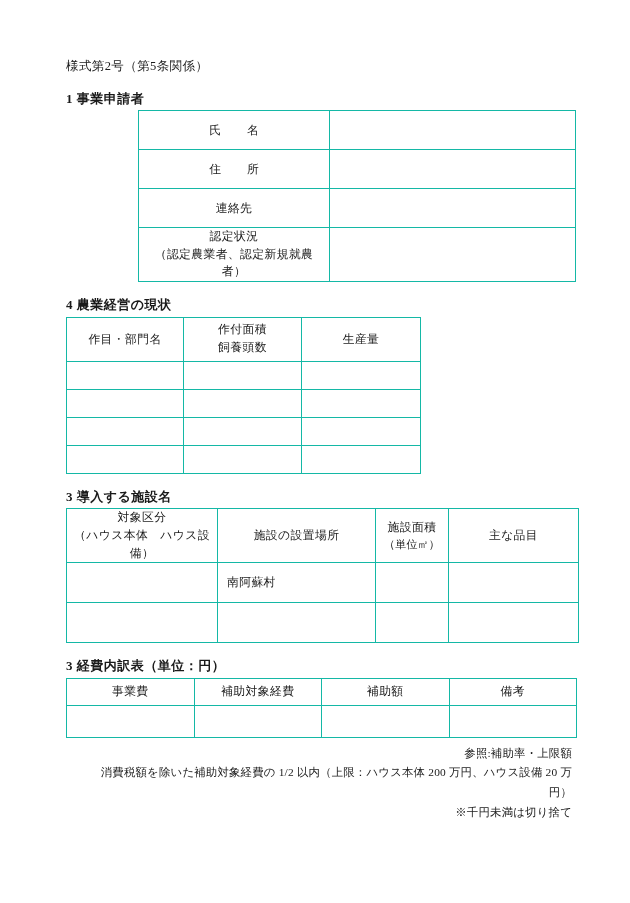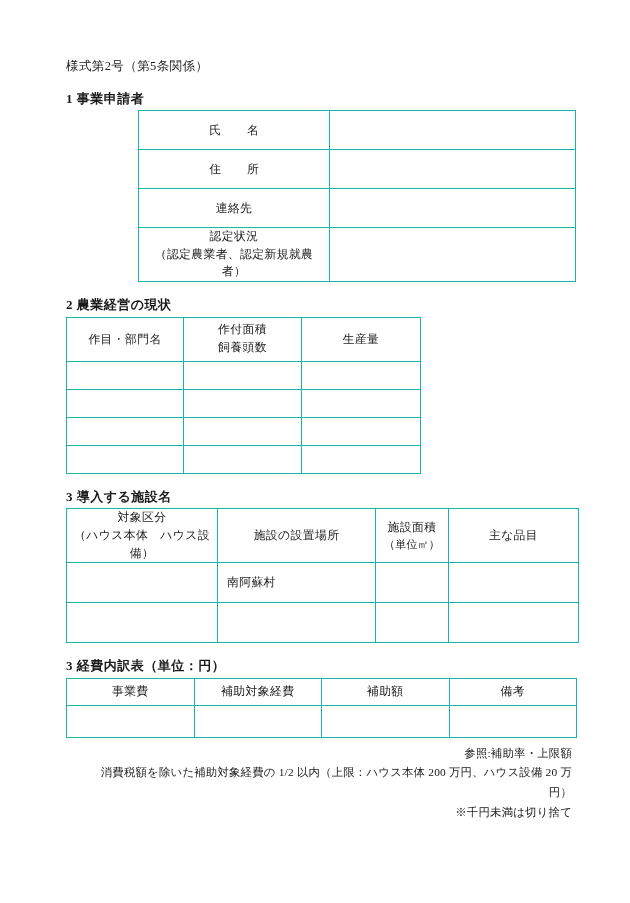--- a/index.html
+++ b/index.html
@@ -141,21 +141,21 @@
       <tr class="tall">
         <td class="label cell-stack">
           <div>認定状況</div>
           <div>（認定農業者、認定新規就農者）</div>
         </td>
         <td class="blank"></td>
       </tr>
     </tbody>
   </table>
 
-  <div class="section-heading">2 農業経営の現状</div>
+  <div class="section-heading">4 農業経営の現状</div>
   <table class="form-table t2">
     <colgroup>
         <col class="c1">
         <col class="c2">
         <col class="c3">
       </colgroup>
     <tbody>
       <tr>
         <td class="h">作目・部門名</td>
         <td class="h cell-stack">

